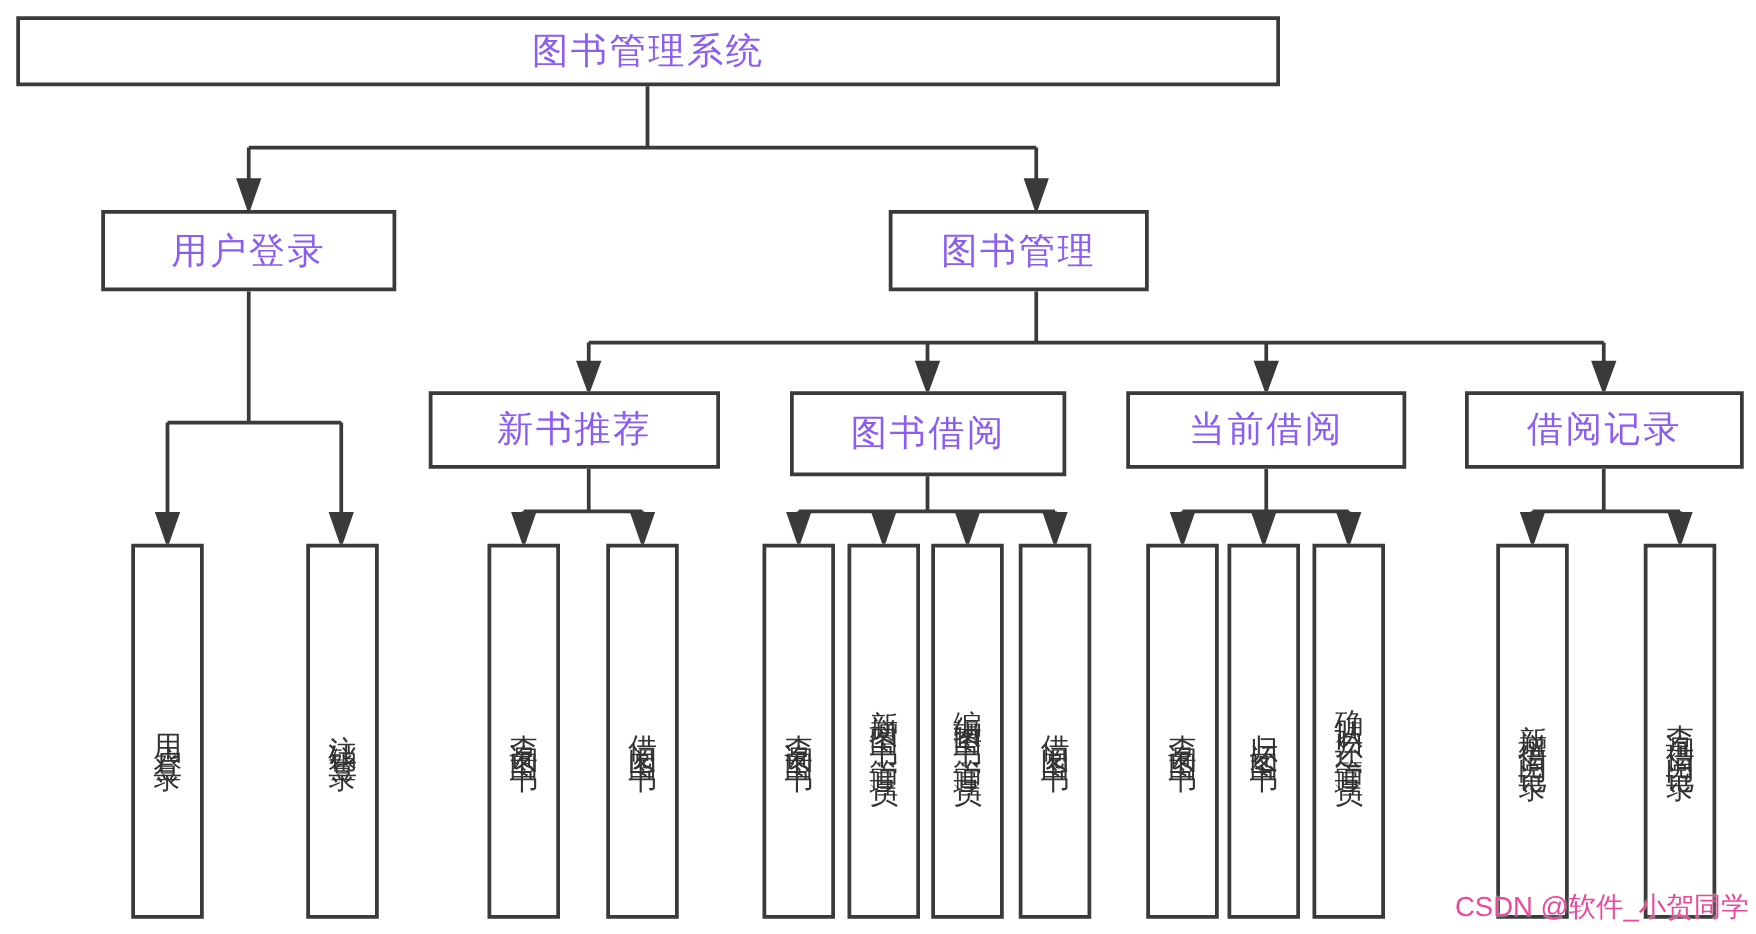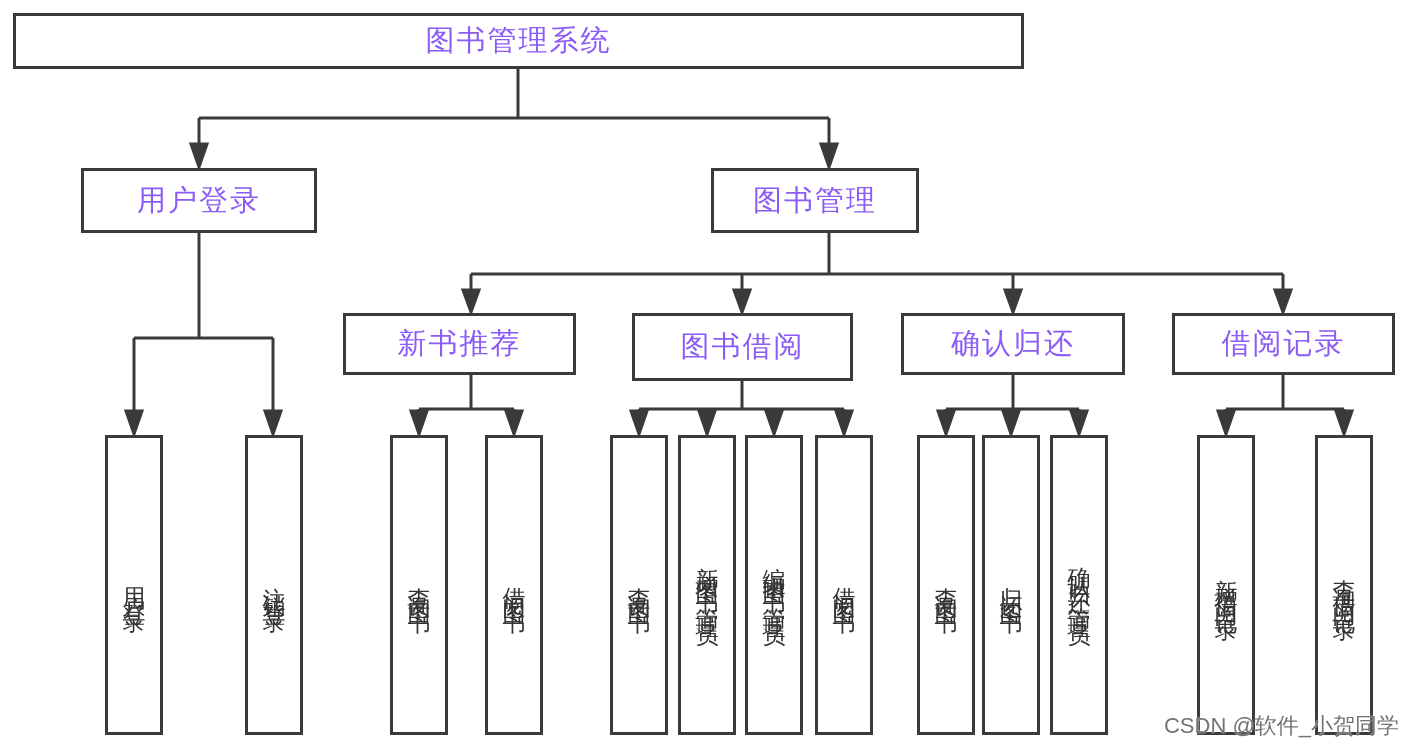--- a/index.html
+++ b/index.html
@@ -49,21 +49,21 @@
   .lf-g1a{left:105px;} .lf-g1b{left:245px;}
   .lf-g2a{left:390px;} .lf-g2b{left:485px;}
   .lf-g3a{left:610px;} .lf-g3b{left:678px;} .lf-g3c{left:745px;} .lf-g3d{left:815px;}
   .lf-g4a{left:917px;} .lf-g4b{left:982px;} .lf-g4c{left:1050px;}
   .lf-g5a{left:1197px;} .lf-g5b{left:1315px;}
   .watermark{
     position:absolute;
     right:6px;top:711px;
     z-index:2;
     font-size:22px;
-    color:#737373;
+    color:#ec4899;
     text-shadow:0 0 2px #ffffff;
     white-space:nowrap;
   }
 </style>
 </head>
 <body>
 
 <div id="stage">
 
   <svg id="wires" width="1405" height="747" viewBox="0 0 1405 747">
@@ -155,21 +155,21 @@
     <span class="hlabel">图书管理</span>
   </div>
 
   <div class="node n-l3a">
     <span class="hlabel">新书推荐</span>
   </div>
   <div class="node n-l3b">
     <span class="hlabel">图书借阅</span>
   </div>
   <div class="node n-l3c">
-    <span class="hlabel">确认归还</span>
+    <span class="hlabel">当前借阅</span>
   </div>
   <div class="node n-l3d">
     <span class="hlabel">借阅记录</span>
   </div>
 
   <div class="node leaf lf-g1a">
     <span class="vlabel">用户登录</span>
   </div>
   <div class="node leaf lf-g1b">
     <span class="vlabel">注销登录</span>

